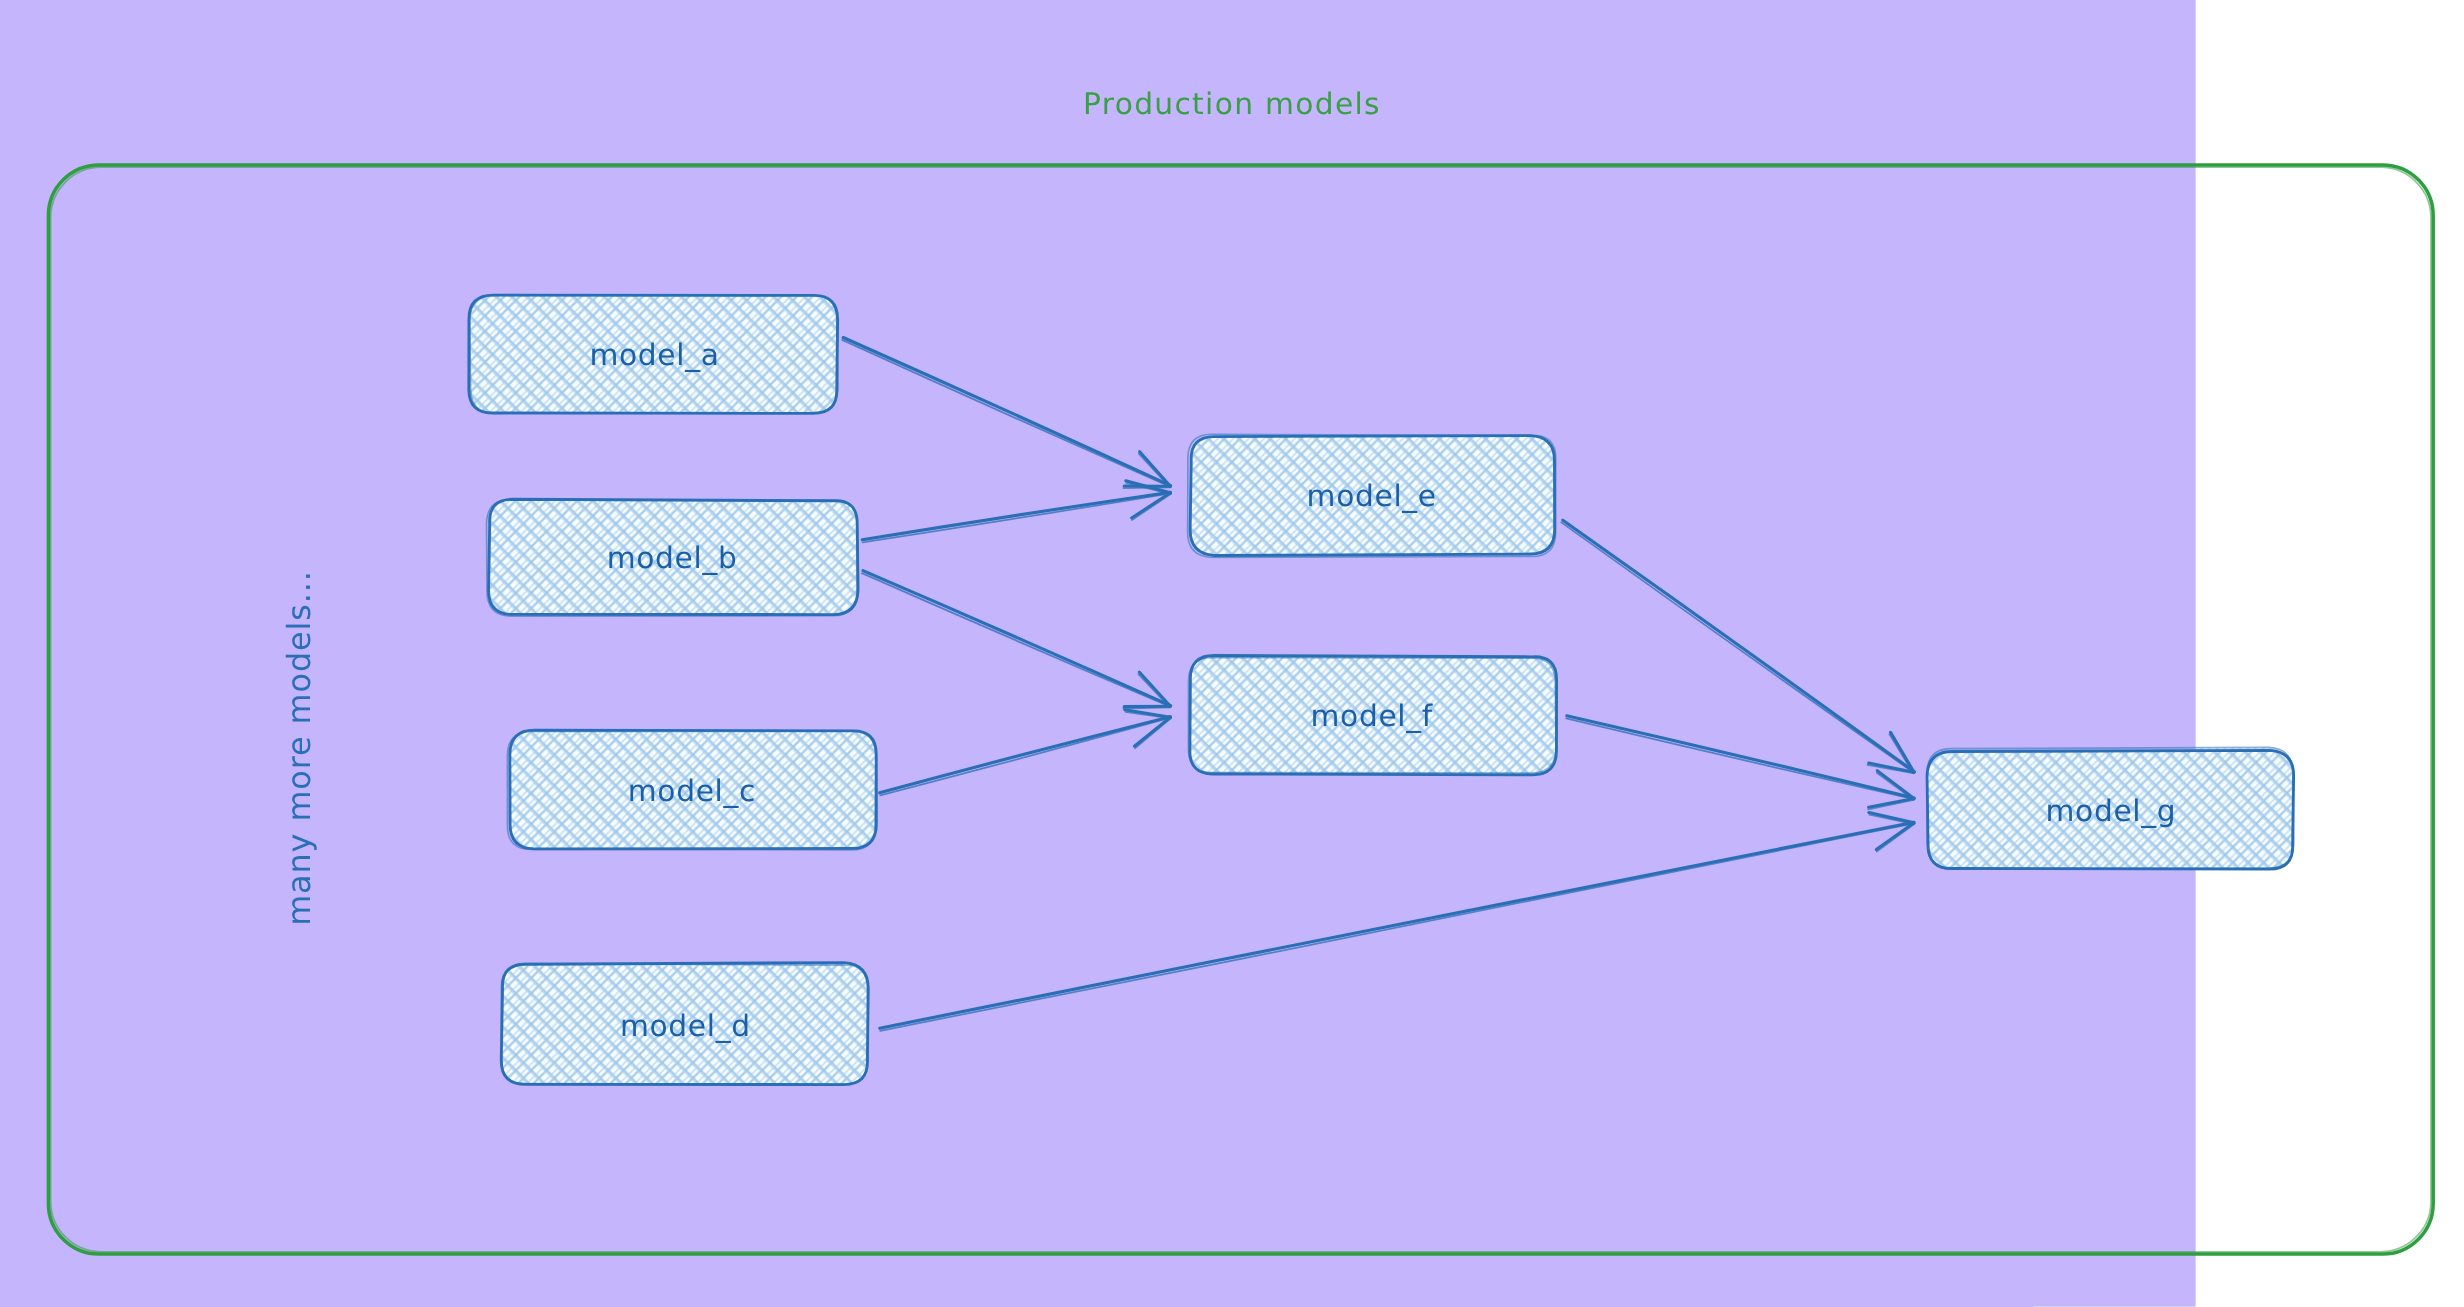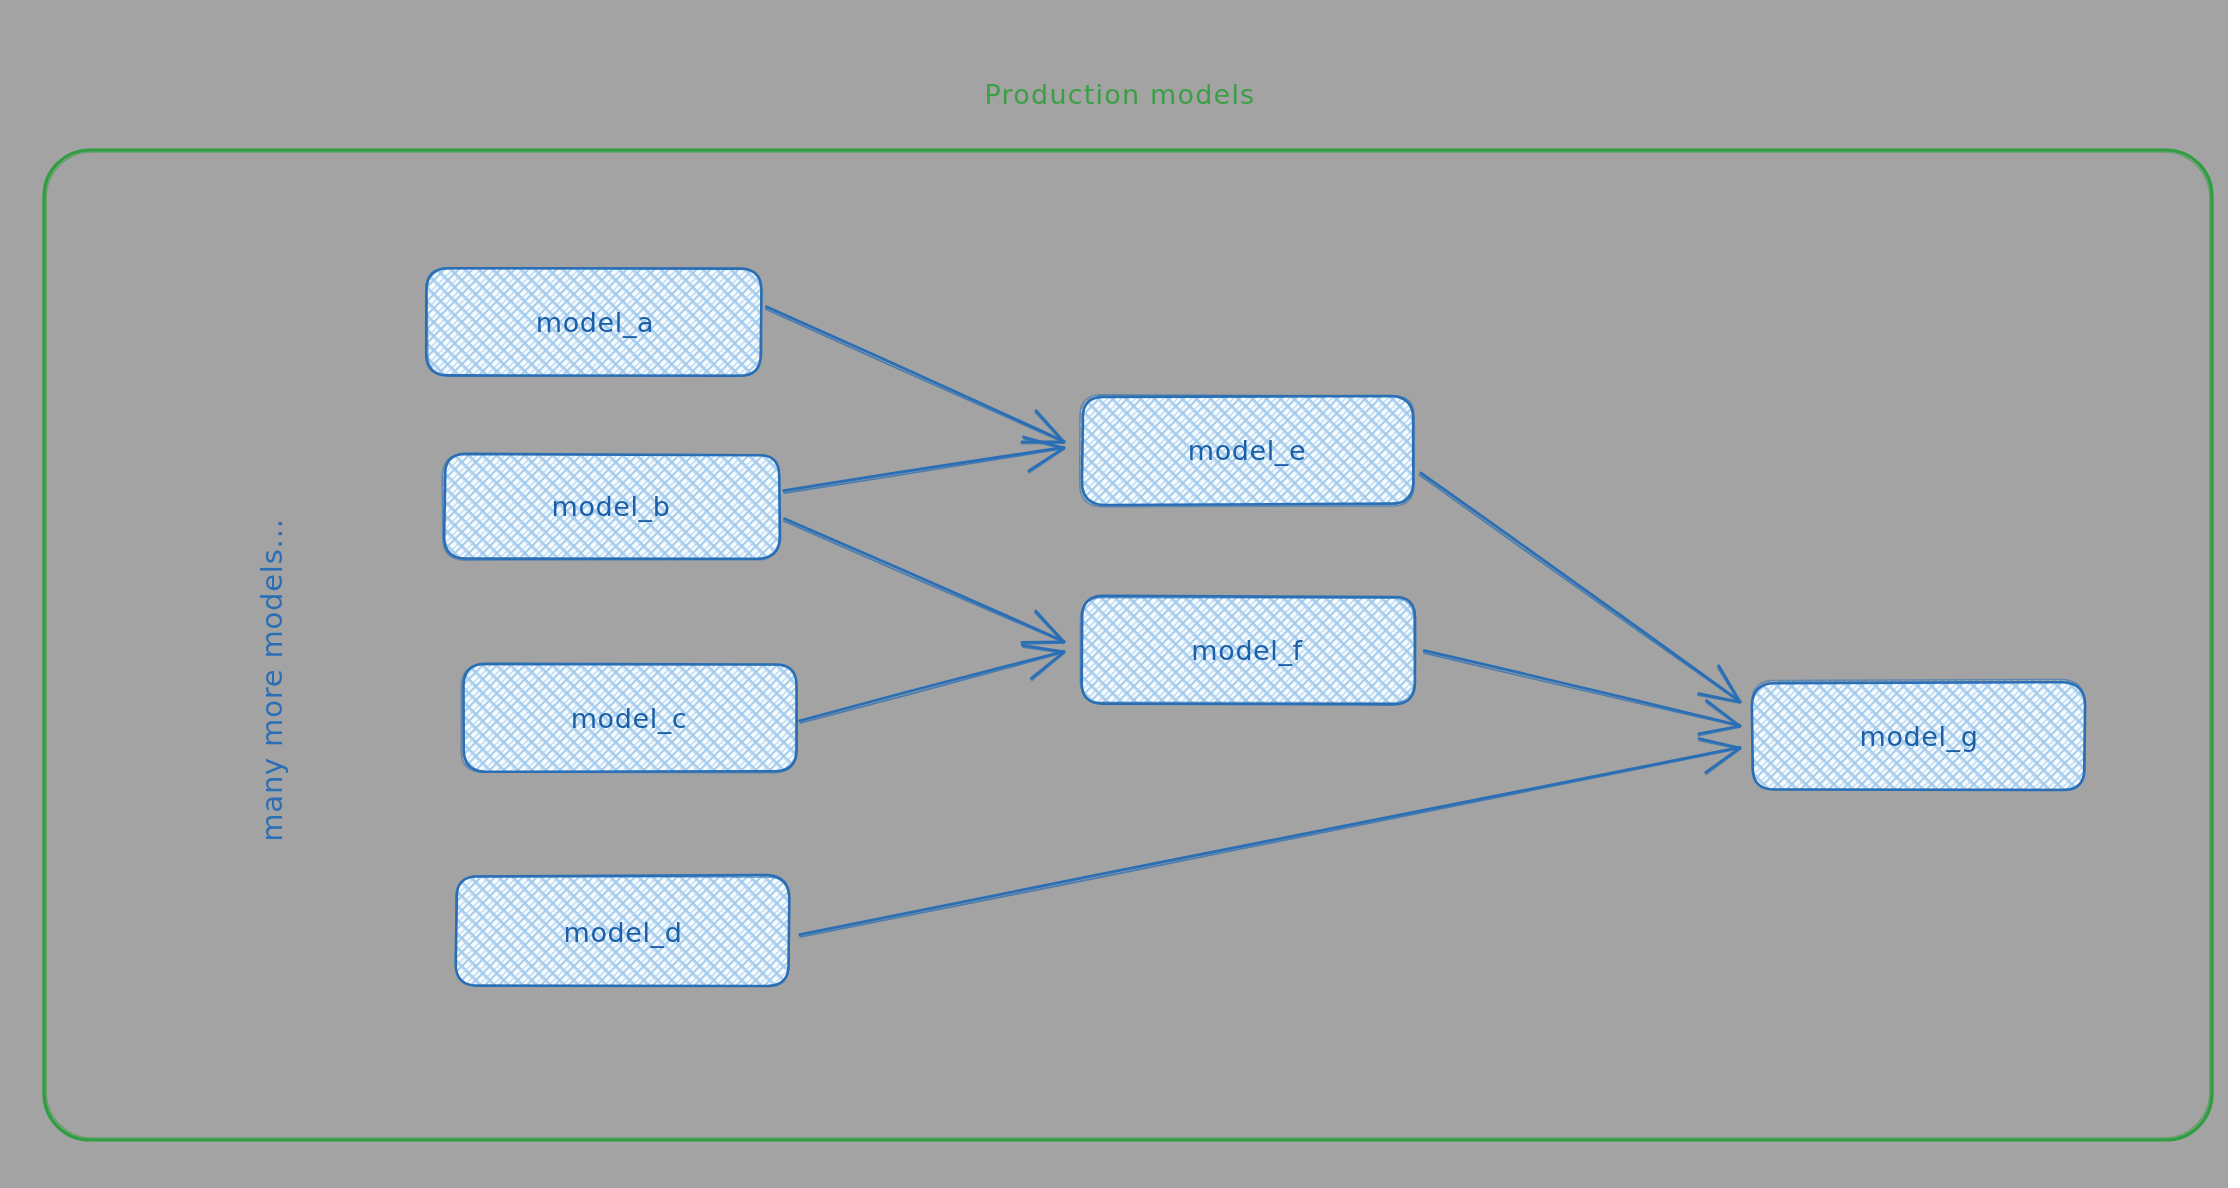--- a/index.html
+++ b/index.html
@@ -8,23 +8,23 @@
     background: #ffffff;
   }
   body {
     width: 2240px;
     height: 1188px;
     overflow: hidden;
     font-family: "DejaVu Sans", sans-serif;
   }
   #stage {
     position: relative;
-    width: 2228px;
+    width: 1996px;
     height: 1188px;
-    background: #a3a3a3;
+    background: #c4b5fd;
   }
   #diagram-svg {
     position: absolute;
     left: 0;
     top: 0;
     width: 2240px;
     height: 1188px;
   }
   .frame-title {
     font-family: "DejaVu Sans", sans-serif;

